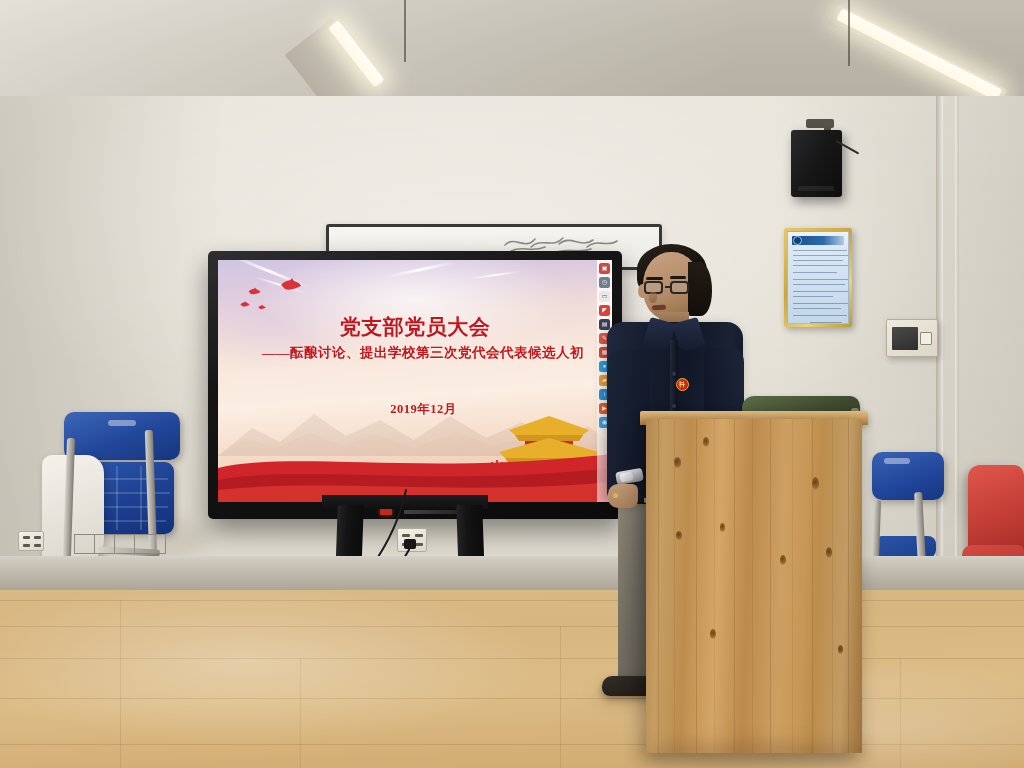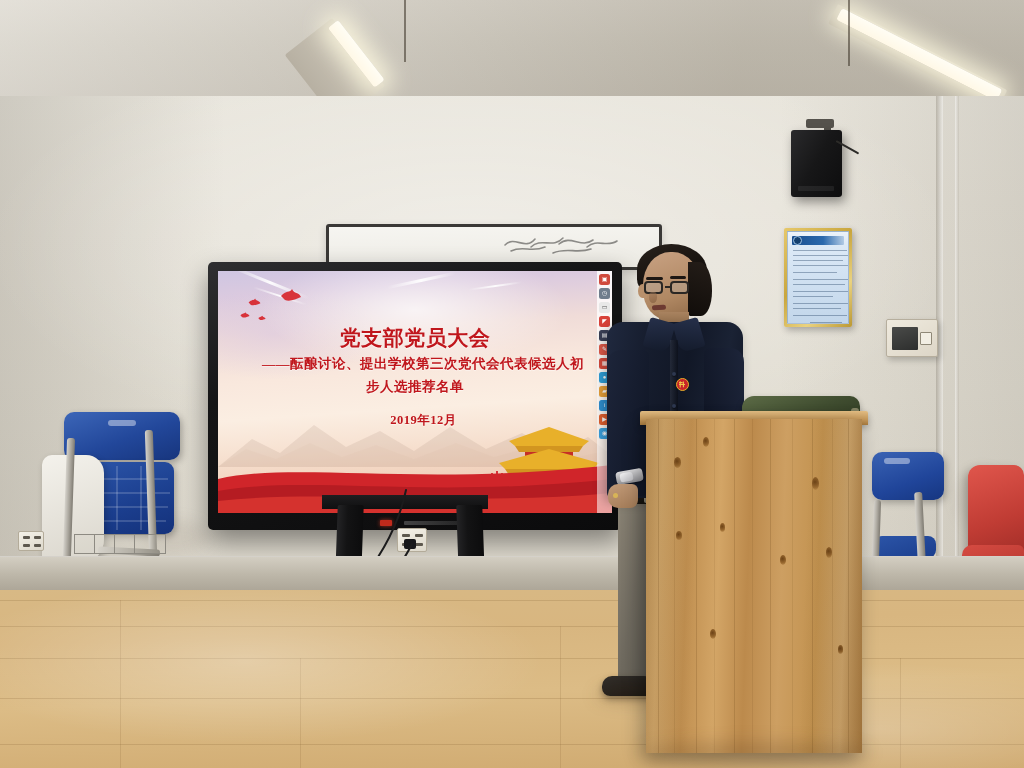--- a/index.html
+++ b/index.html
@@ -98,21 +98,21 @@
 
   
   .whiteboard{
     position:absolute; background:linear-gradient(178deg,#f6f5f1,#eceae3);
     border:3px solid #3a3836; border-radius:3px; box-shadow:0 3px 8px rgba(0,0,0,.16);
   }
   .wb-ink{ position:absolute; opacity:.55; }
 
   
   .tv-frame{
-    position:absolute; left:208px; top:262px; width:414px; height:268px;
+    position:absolute; left:208px; top:251px; width:414px; height:268px;
     background:linear-gradient(160deg,#2f2f31 0%,#151516 34%,#0b0b0c 100%);
     border-radius:5px; box-shadow:0 12px 26px rgba(0,0,0,.42);
     padding:9px 10px 17px 10px;
   }
   .tv-screen{ position:relative; width:100%; height:100%; overflow:hidden; background:#fff; }
   .tv-led{ position:absolute; left:172px; bottom:4px; width:12px; height:6px;
     background:#c02a1c; border-radius:1px; box-shadow:0 0 4px rgba(220,60,40,.7); }
   .tv-btnrow{ position:absolute; left:196px; bottom:5px; width:78px; height:4px;
     background:linear-gradient(90deg,rgba(255,255,255,.22),rgba(255,255,255,.05)); border-radius:1px; }
 
@@ -368,21 +368,20 @@
       </svg>
       <svg class="dove" width="10" height="8" viewBox="0 0 22 16" style="left:22px;top:40px;">
         <path d="M1 9 C6 3, 10 6, 12 2 C14 7, 19 5, 21 10 C16 12, 10 15, 5 13 Z" fill="#d8333a"></path>
       </svg>
       <svg class="dove" width="8" height="6" viewBox="0 0 22 16" style="left:40px;top:44px;">
         <path d="M1 9 C6 3, 10 6, 12 2 C14 7, 19 5, 21 10 C16 12, 10 15, 5 13 Z" fill="#d8333a"></path>
       </svg>
 
       <div class="slide-text st-title">党支部党员大会</div>
       <div class="slide-text st-sub1">——酝酿讨论、提出学校第三次党代会代表候选人初</div>
-      <div class="slide-text st-sub2">步人选推荐名单</div>
       <div class="slide-text st-date">2019年12月</div>
 
       <svg class="gate" viewBox="0 0 116 92">
 
         <path d="M18 26 L58 12 L98 26 L92 31 L24 31 Z" fill="#e8b02a"></path>
         <path d="M24 31 L92 31 L88 37 L28 37 Z" fill="#d29520"></path>
         <rect x="34" y="37" width="48" height="9" fill="#c62f26"></rect>
 
         <path d="M8 48 L58 34 L108 48 L102 54 L14 54 Z" fill="#e8b02a"></path>
         <path d="M14 54 L102 54 L98 60 L18 60 Z" fill="#d29520"></path>

